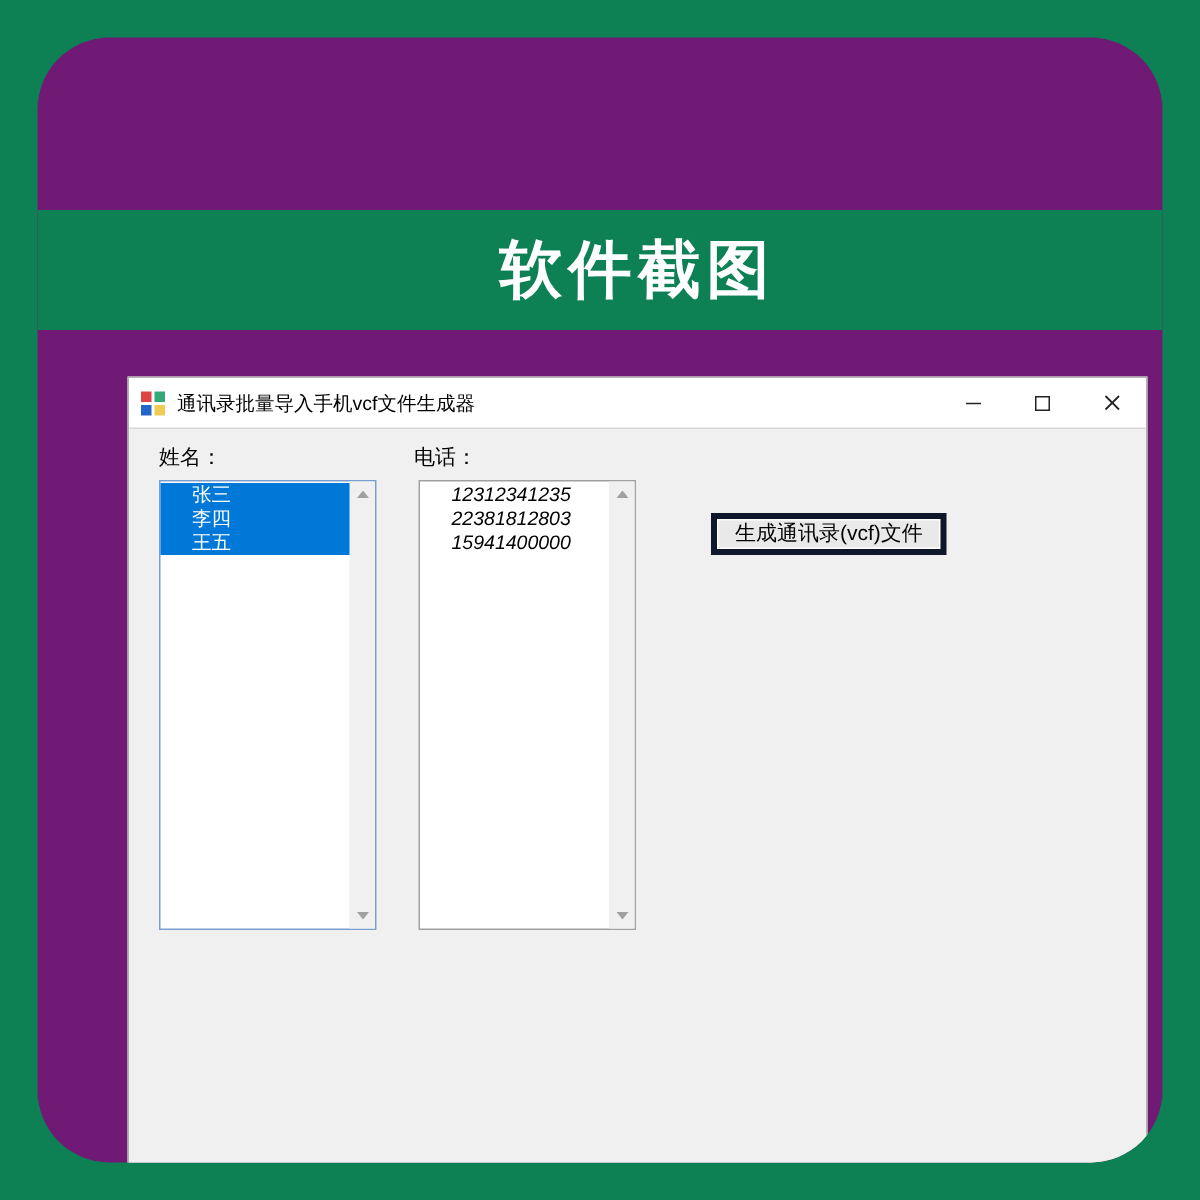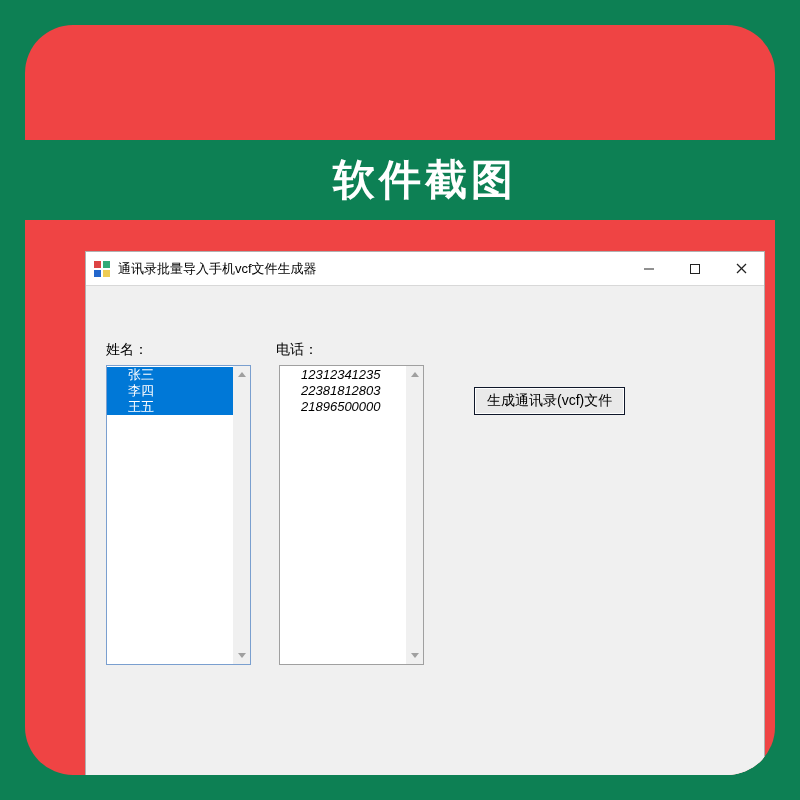--- a/index.html
+++ b/index.html
@@ -10,21 +10,21 @@
     background: #0d8054;
     font-family: "Microsoft YaHei", SimSun, sans-serif;
     overflow: hidden;
   }
   .card {
     position: absolute;
     left: 25px;
     top: 25px;
     width: 750px;
     height: 750px;
-    background: #ef4444;
+    background: #701a75;
     border-radius: 48px;
     overflow: hidden;
   }
   .banner {
     position: absolute;
     top: 115px;
     left: 0;
     width: 800px;
     height: 80px;
     background: #0d8054;
@@ -39,21 +39,20 @@
   .window {
     position: absolute;
     left: 60px;
     top: 226px;
     width: 680px;
     height: 535px;
     border: 1px solid #b0b0b0;
     background: #f0f0f0;
     display: flex;
     flex-direction: column;
-    gap: 45px;
   }
   .titlebar {
     height: 34px;
     background: #ffffff;
     display: flex;
     align-items: center;
     border-bottom: 1px solid #d8d8d8;
     font-size: 13px;
     color: #000;
   }
@@ -125,21 +124,21 @@
     width: 17px; height: 17px;
     display: flex; align-items: center; justify-content: center;
     color: #888;
   }
   .genbtn {
     margin-left: 50px;
     margin-top: 22px;
     height: 28px;
     padding: 0 12px;
     background: #e9e9e9;
-    border: 1px solid #0f172a;
+    border: 4px solid #0f172a;
     font-size: 14px;
     font-family: SimSun, "Microsoft YaHei", sans-serif;
     cursor: pointer;
     display: inline-flex;
     align-items: center;
     box-shadow: inset 0 0 0 1px #fff;
   }
 </style>
 </head>
 <body>
@@ -192,21 +191,21 @@
                 <svg width="8" height="5">
                   <polygon points="0,0 8,0 4,5" fill="#a0a0a0"></polygon>
                 </svg>
               </div>
           </div>
         </div>
 
         <div class="listbox phones">
           <div class="item">12312341235</div>
           <div class="item">22381812803</div>
-          <div class="item">21896500000</div>
+          <div class="item">15941400000</div>
           <div class="scrollbar">
             <div class="sbbtn">
                 <svg width="8" height="5">
                   <polygon points="4,0 8,5 0,5" fill="#a0a0a0"></polygon>
                 </svg>
               </div>
             <div class="sbbtn">
                 <svg width="8" height="5">
                   <polygon points="0,0 8,0 4,5" fill="#a0a0a0"></polygon>
                 </svg>

